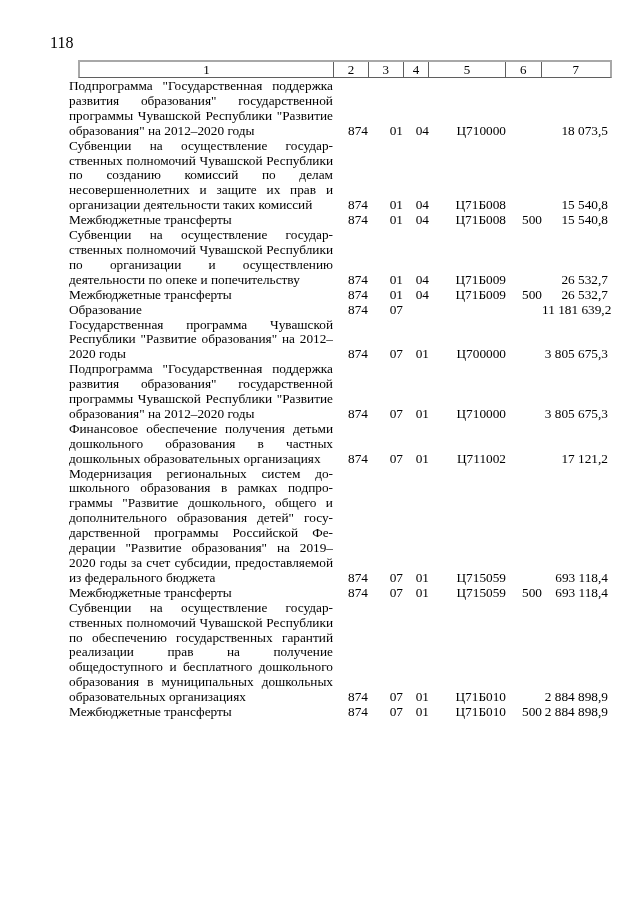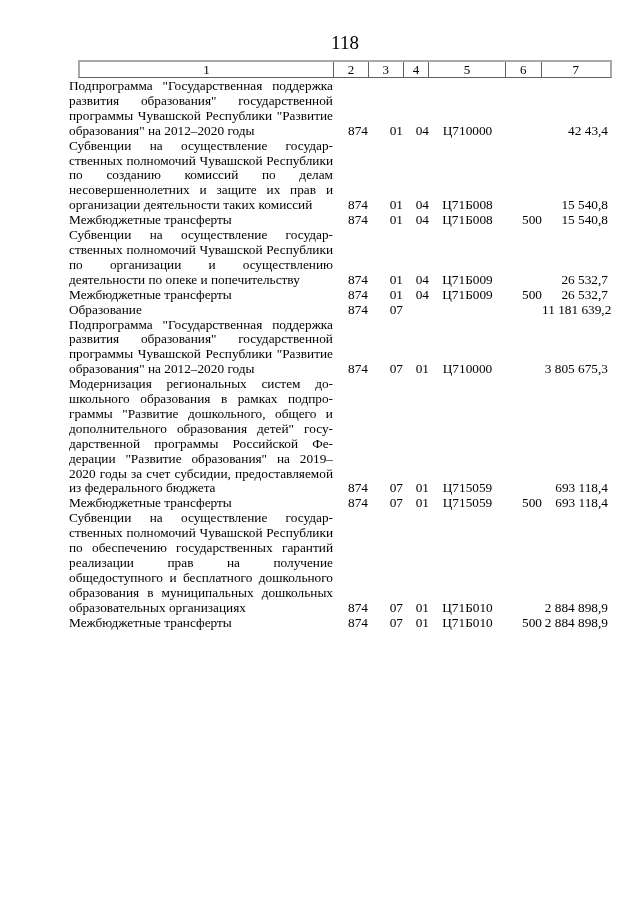--- a/index.html
+++ b/index.html
@@ -14,22 +14,22 @@
     background: #ffffff;
     color: #000000;
     font-family: "Liberation Serif", serif;
     overflow: hidden;
   }
   .page-number {
     position: absolute;
     top: 36px;
     left: 50px;
     width: 590px;
-    text-align: center;
-    font-size: 19px;
+    text-align: left;
+    font-size: 16px;
     line-height: 14px;
   }
   
   .header-row {
     position: absolute;
     left: 78px;
     top: 60px;
     width: 534px;
     height: 18px;
     display: flex;
@@ -70,21 +70,21 @@
   table.budget-table td {
     padding: 0;
     vertical-align: bottom;
   }
   td.c1 {
     text-align: justify;
     vertical-align: top;
     hyphens: manual;
   }
   td.c2, td.c3, td.c4 { text-align: right; white-space: nowrap; }
-  td.c5 { text-align: center; padding-left: 5px; white-space: nowrap; }
+  td.c5 { text-align: right; padding-left: 5px; white-space: nowrap; }
   td.c6 { text-align: right; padding-right: 12px; white-space: nowrap; }
   td.c7 { text-align: right; padding-right: 4px; white-space: nowrap; }
 </style>
 </head>
 <body>
 
 <div class="page">
 
   <div class="page-number">118</div>
 
@@ -109,21 +109,21 @@
       <col style="width:66px">
     </colgroup>
     <tbody id="table-body">
         <tr>
       <td class="c1">Подпрограмма "Государственная под­держка развития образования" государ­ственной программы Чувашской Респуб­лики "Развитие образования" на 2012–2020 годы</td>
       <td class="c2">874</td>
       <td class="c3">01</td>
       <td class="c4">04</td>
       <td class="c5">Ц710000</td>
       <td class="c6"></td>
-      <td class="c7">42 43,4</td>
+      <td class="c7">18 073,5</td>
     </tr>
         <tr>
       <td class="c1">Субвенции на осуществление государ­ственных полномочий Чувашской Респуб­лики по созданию комиссий по делам несовершеннолетних и защите их прав и организации деятельности таких комиссий</td>
       <td class="c2">874</td>
       <td class="c3">01</td>
       <td class="c4">04</td>
       <td class="c5">Ц71Б008</td>
       <td class="c6"></td>
       <td class="c7">15 540,8</td>
     </tr>
@@ -157,27 +157,45 @@
         <tr>
       <td class="c1">Образование</td>
       <td class="c2">874</td>
       <td class="c3">07</td>
       <td class="c4"></td>
       <td class="c5"></td>
       <td class="c6"></td>
       <td class="c7">11 181 639,2</td>
     </tr>
         <tr>
+      <td class="c1">Государственная программа Чувашской Республики "Развитие образования" на 2012–2020 годы</td>
+      <td class="c2">874</td>
+      <td class="c3">07</td>
+      <td class="c4">01</td>
+      <td class="c5">Ц700000</td>
+      <td class="c6"></td>
+      <td class="c7">3 805 675,3</td>
+    </tr>
+        <tr>
       <td class="c1">Подпрограмма "Государственная под­держка развития образования" государ­ственной программы Чувашской Респуб­лики "Развитие образования" на 2012–2020 годы</td>
       <td class="c2">874</td>
       <td class="c3">07</td>
       <td class="c4">01</td>
       <td class="c5">Ц710000</td>
       <td class="c6"></td>
       <td class="c7">3 805 675,3</td>
+    </tr>
+        <tr>
+      <td class="c1">Финансовое обеспечение получения деть­ми дошкольного образования в частных дошкольных образовательных организа­циях</td>
+      <td class="c2">874</td>
+      <td class="c3">07</td>
+      <td class="c4">01</td>
+      <td class="c5">Ц711002</td>
+      <td class="c6"></td>
+      <td class="c7">17 121,2</td>
     </tr>
         <tr>
       <td class="c1">Модернизация региональных систем до­школьного образования в рамках подпро­граммы "Развитие дошкольного, общего и дополнительного образования детей" госу­дарственной программы Российской Фе­дерации "Развитие образования" на 2019–2020 годы за счет субсидии, предоставля­емой из федерального бюджета</td>
       <td class="c2">874</td>
       <td class="c3">07</td>
       <td class="c4">01</td>
       <td class="c5">Ц715059</td>
       <td class="c6"></td>
       <td class="c7">693 118,4</td>
     </tr>

